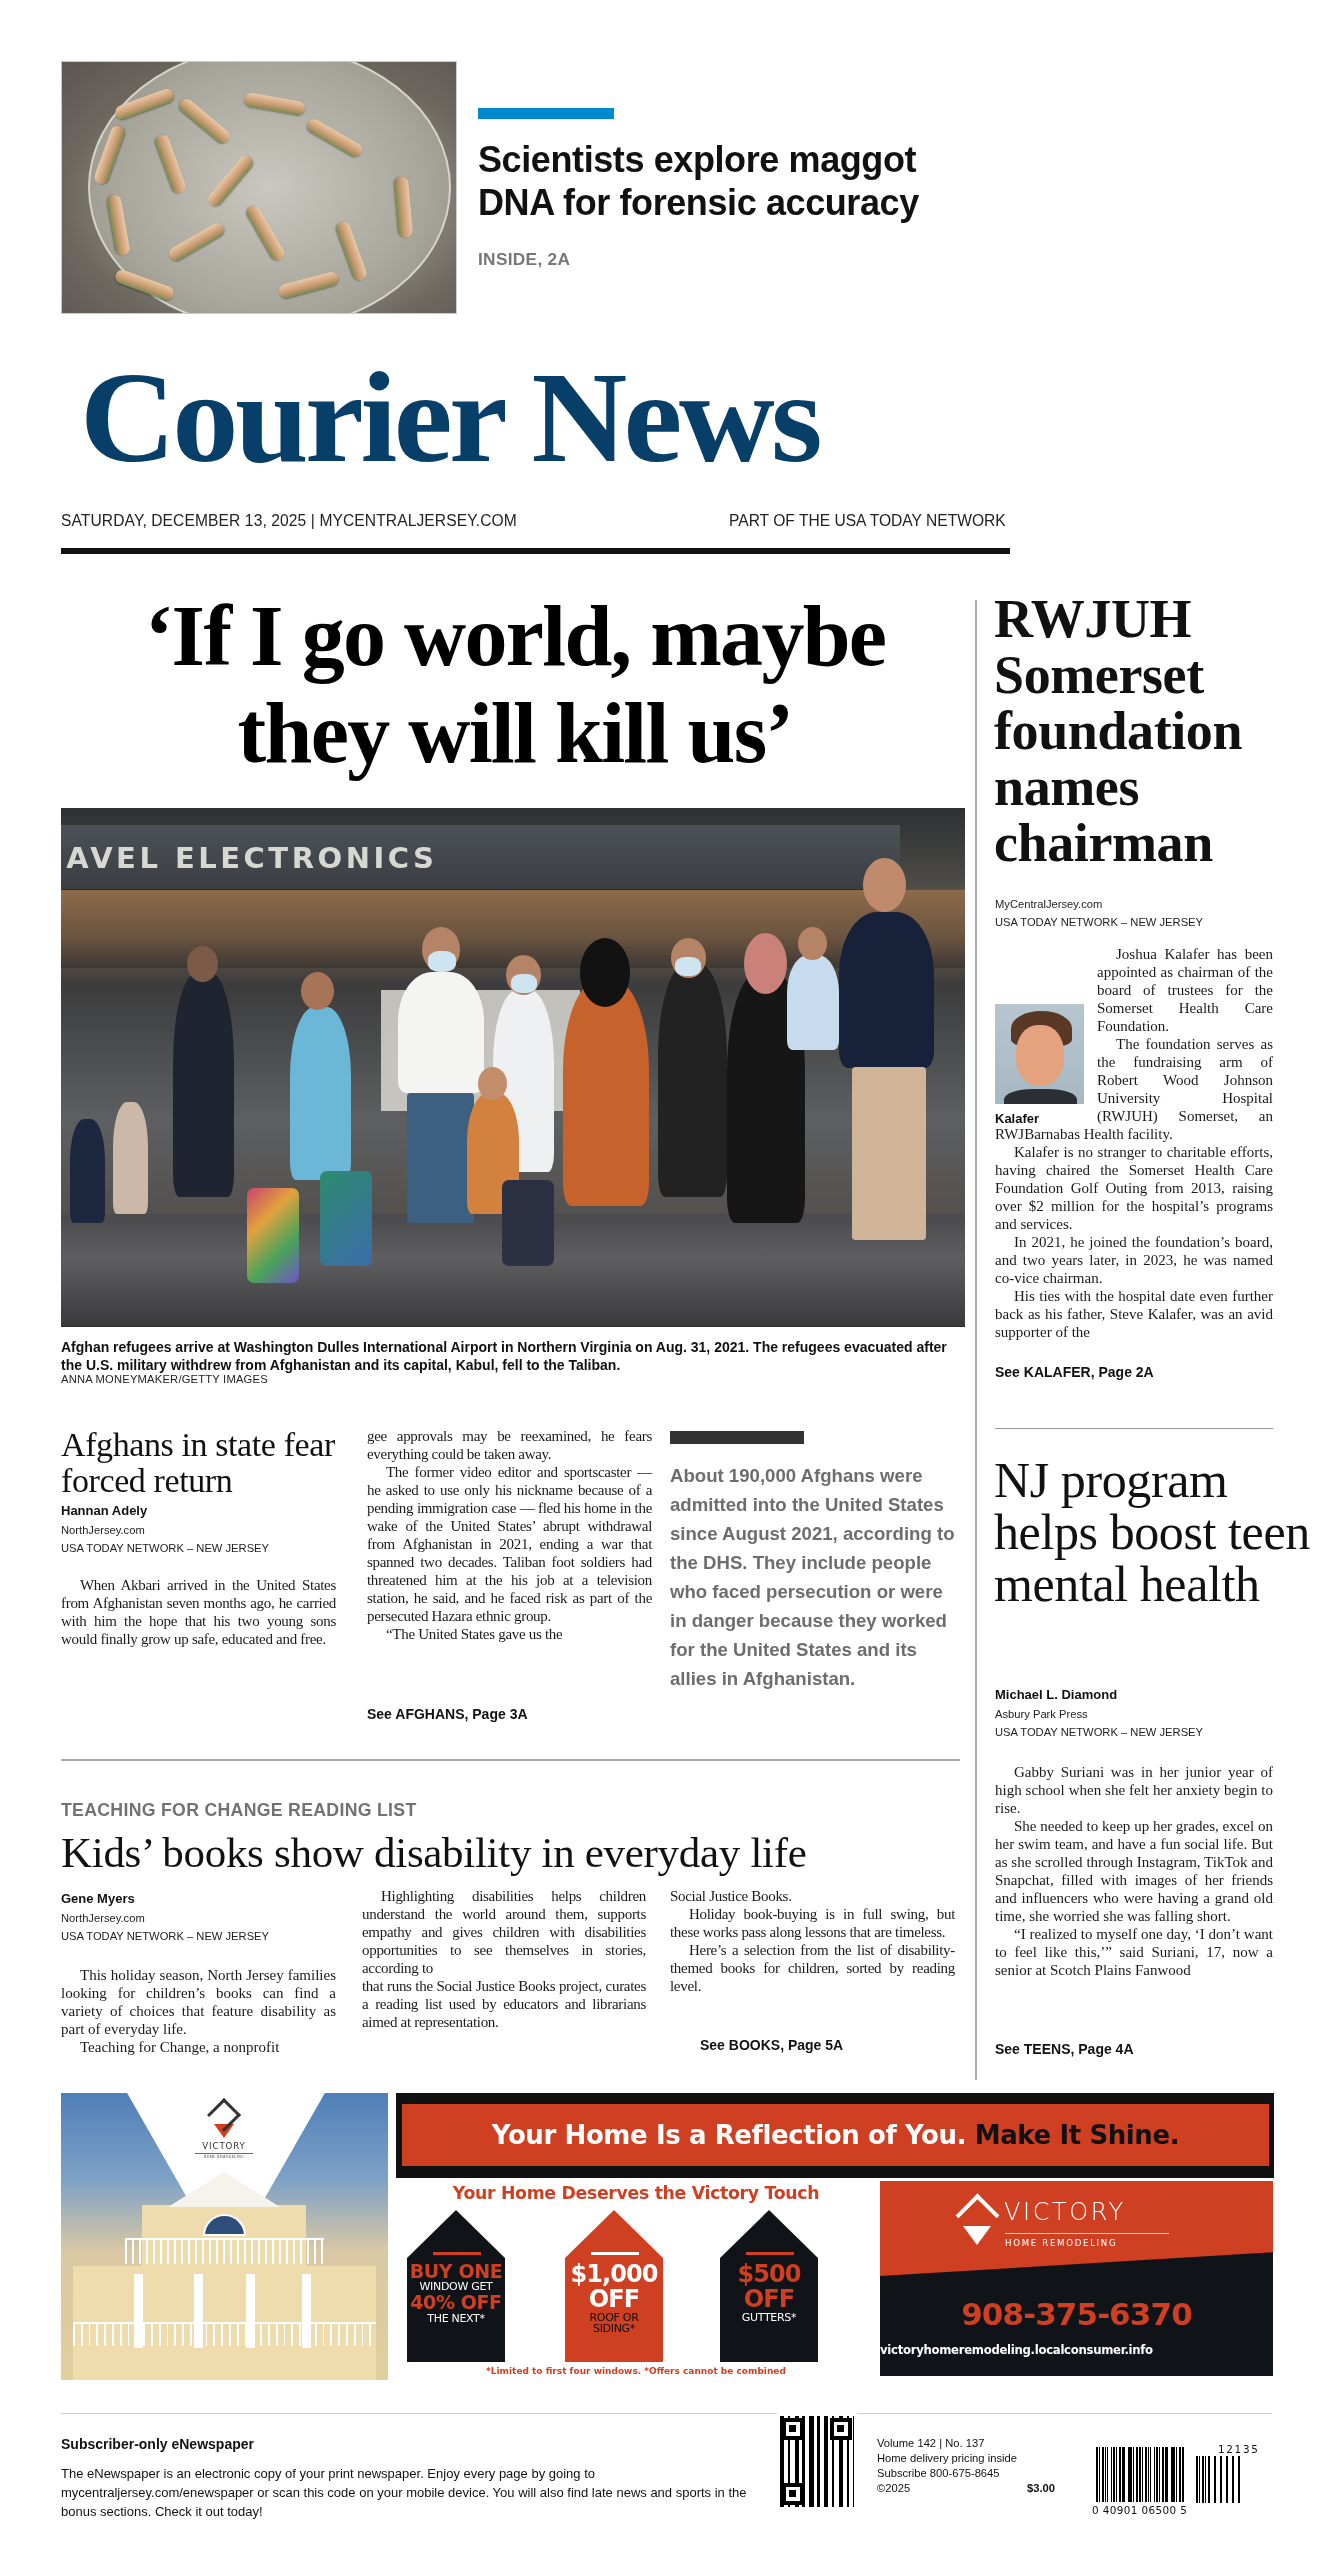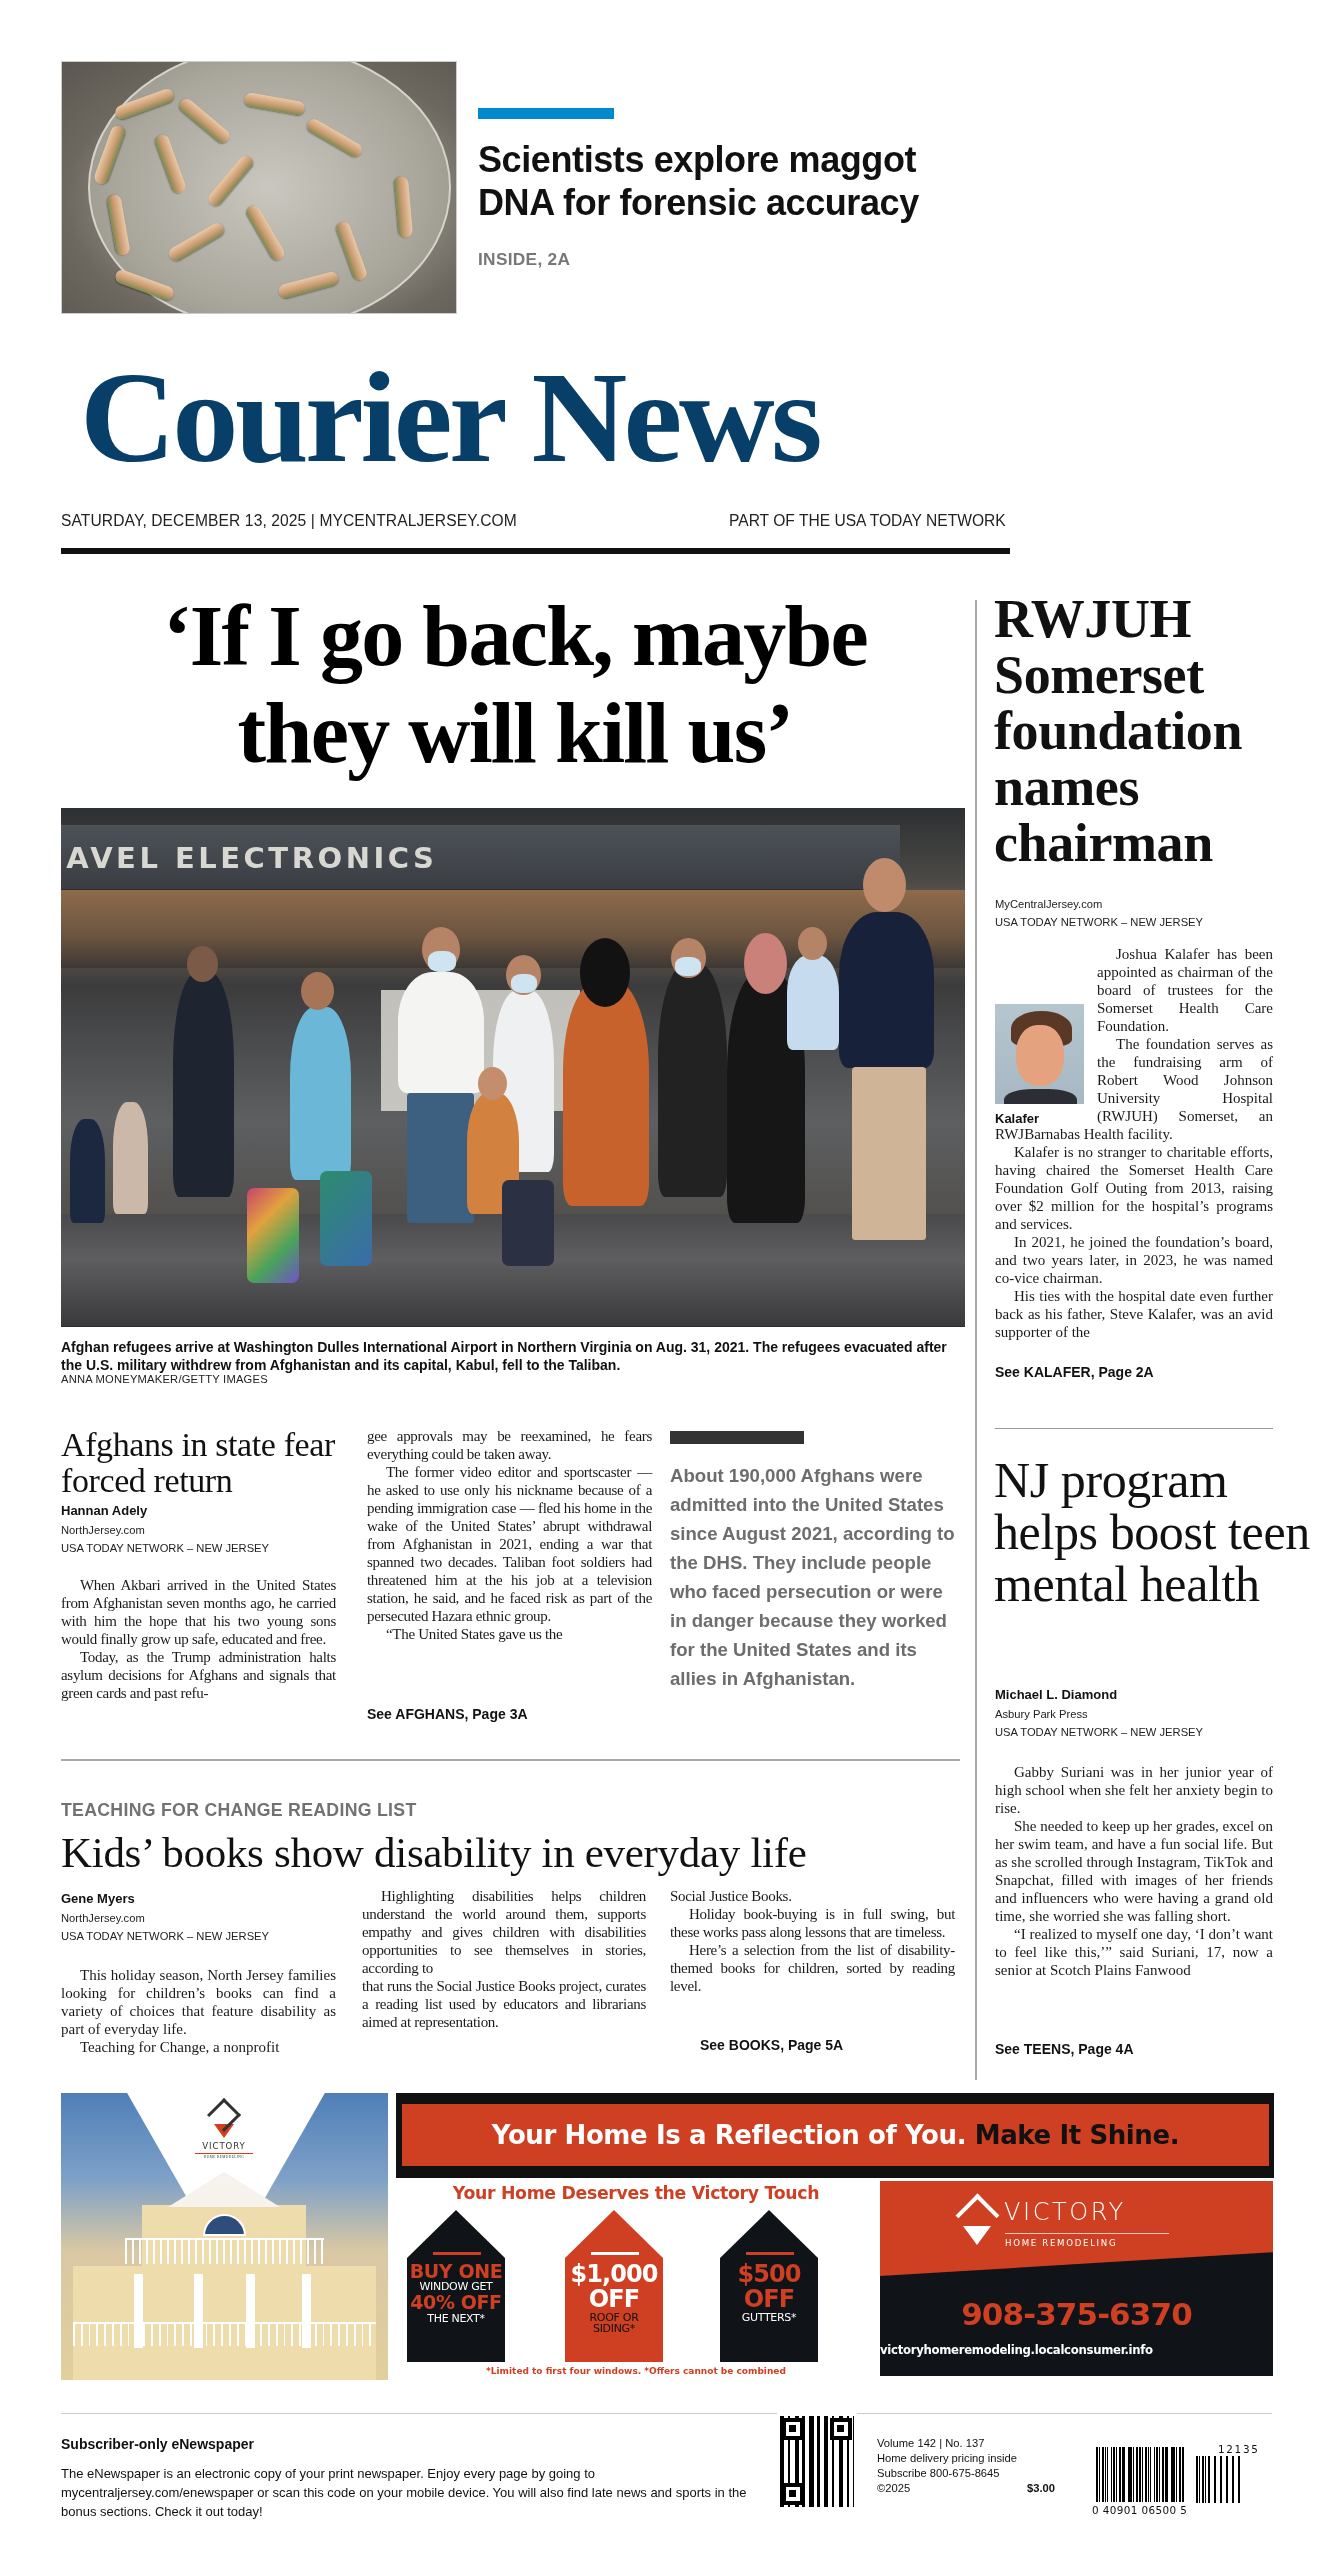--- a/index.html
+++ b/index.html
@@ -196,21 +196,21 @@
 <div class="abs teaser-bar"></div>
 <div class="abs teaser-hl cond">Scientists explore maggot DNA for forensic accuracy</div>
 <div class="abs teaser-ref cond">INSIDE, 2A</div>
 
 <div class="abs masthead serif">Courier News</div>
 <div class="abs dateline cond">SATURDAY, DECEMBER 13, 2025 | MYCENTRALJERSEY.COM</div>
 <div class="abs network cond">PART OF THE USA TODAY NETWORK</div>
 <div class="abs heavy-rule"></div>
 
 <div class="abs main-hl serif">
-  <div>‘If I go back, maybe</div>
+  <div>‘If I go world, maybe</div>
   <div>they will kill us’</div>
 </div>
 
 <div class="abs vdiv" style="top:600px;height:1480px"></div>
 
 <div class="abs photo">
   <div class="sign">
       <span>AVEL ELECTRONICS</span>
     </div>
   <div class="ceiling"></div>
@@ -252,21 +252,20 @@
 <div class="abs photo-credit sans">ANNA MONEYMAKER/GETTY IMAGES</div>
 
 <div class="abs af-hl serif">Afghans in state fear forced return</div>
 <div class="abs af-byline sans">Hannan Adely</div>
 <div class="abs af-src src sans">
   <div>NorthJersey.com</div>
   <div>USA TODAY NETWORK – NEW JERSEY</div>
 </div>
 <div class="abs af-body1 body-text serif">
   <p>When Akbari arrived in the United States from Afghanistan seven months ago, he carried with him the hope that his two young sons would finally grow up safe, educated and free.</p>
-  <p>Today, as the Trump administration halts asylum decisions for Afghans and signals that green cards and past refu-</p>
 </div>
 <div class="abs af-body2 body-text serif">
   <p style="text-indent:0">gee approvals may be reexamined, he fears everything could be taken away.</p>
   <p>The former video editor and sportscaster — he asked to use only his nickname because of a pending immigration case — fled his home in the wake of the United States’ abrupt withdrawal from Afghanistan in 2021, ending a war that spanned two decades. Taliban foot soldiers had threatened him at the his job at a television station, he said, and he faced risk as part of the persecuted Hazara ethnic group.</p>
   <p>“The United States gave us the</p>
 </div>
 <div class="abs af-jump jump sans">See AFGHANS, Page 3A</div>
 <div class="abs pull-bar"></div>
 <div class="abs pull-quote sans">About 190,000 Afghans were admitted into the United States since August 2021, according to the DHS. They include people who faced persecution or were in danger because they worked for the United States and its allies in Afghanistan.</div>
 <div class="abs hr-mid"></div>

